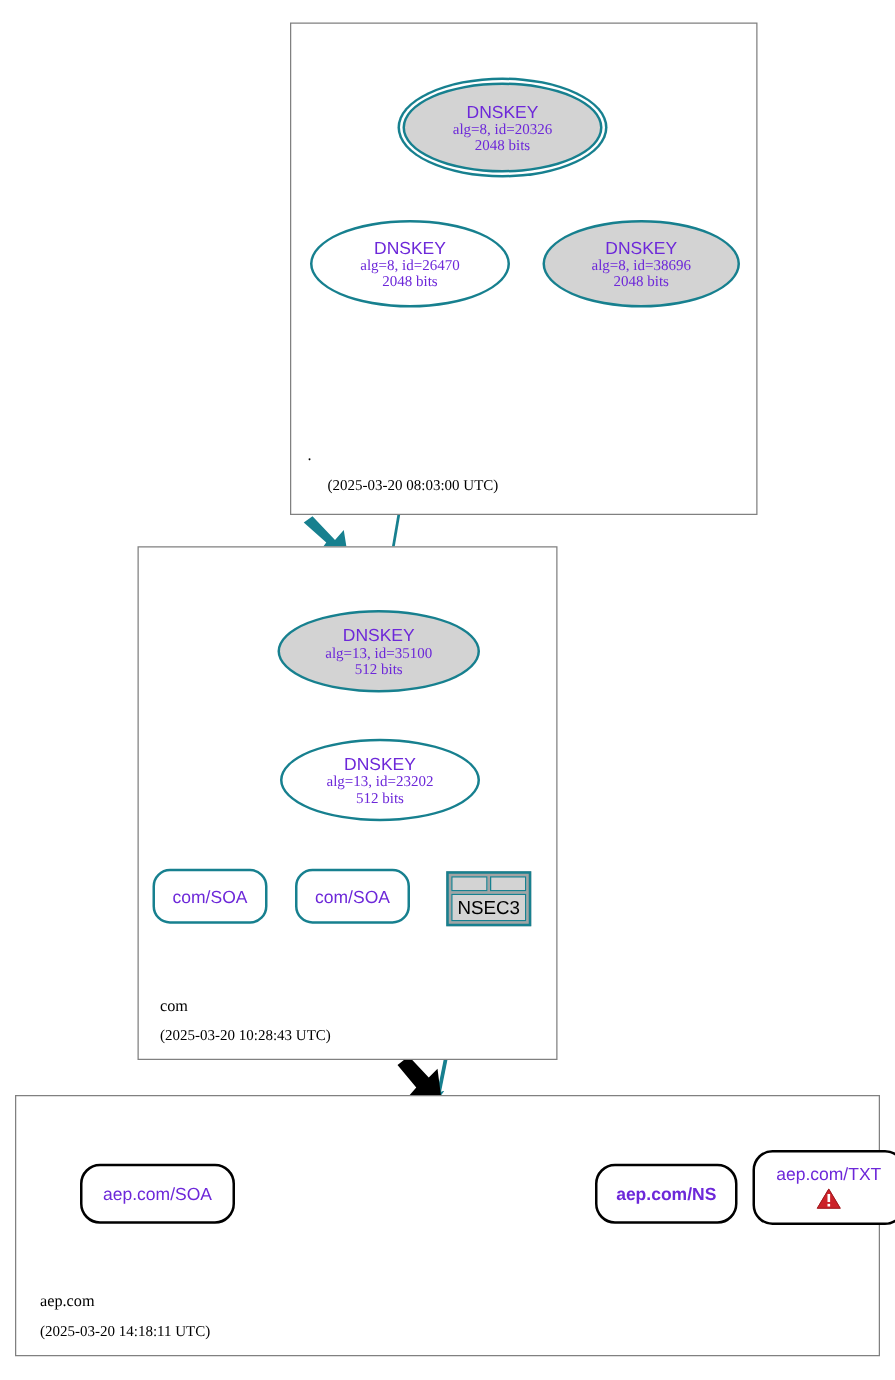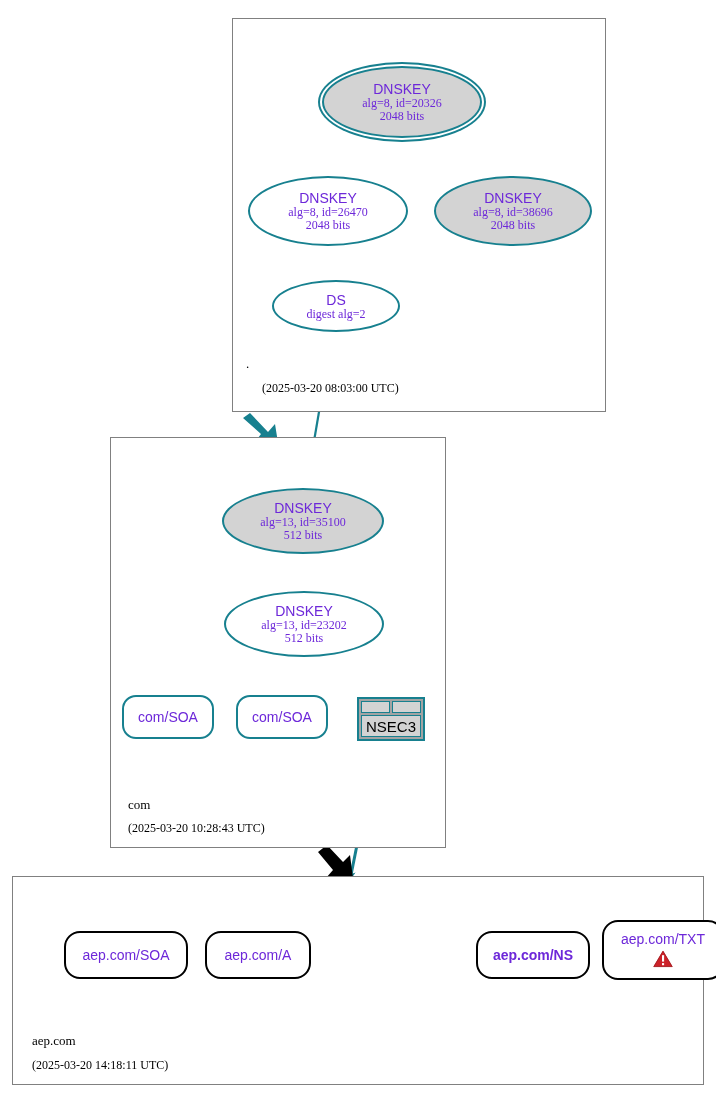--- a/index.html
+++ b/index.html
@@ -208,24 +208,20 @@
     <div class="sub">alg=8, id=26470</div>
     <div class="sub">2048 bits</div>
   </div>
 
   <div class="node ellipse fill-gray" style="left:434px; top:176px; width:158px; height:70px;">
     <div class="title">DNSKEY</div>
     <div class="sub">alg=8, id=38696</div>
     <div class="sub">2048 bits</div>
   </div>
 
-  <div class="node ellipse fill-white" style="left:272px; top:280px; width:128px; height:52px;">
-    <div class="title">DS</div>
-    <div class="sub">digest alg=2</div>
-  </div>
 
   <div class="zone-label zone-name" style="left:246px; top:356px;">.</div>
   <div class="zone-label zone-time" style="left:246px; top:381px;margin-left:16px;">(2025-03-20 08:03:00 UTC)</div>
 
   <div class="zone-box" style="left:110px; top:437px; width:336px; height:411px;"></div>
 
   <div class="node ellipse fill-gray" style="left:222px; top:488px; width:162px; height:66px;">
     <div class="title">DNSKEY</div>
     <div class="sub">alg=13, id=35100</div>
     <div class="sub">512 bits</div>
@@ -255,23 +251,20 @@
 
   <div class="zone-label zone-name" style="left:128px; top:797px;">com</div>
   <div class="zone-label zone-time" style="left:128px; top:821px;">(2025-03-20 10:28:43 UTC)</div>
 
   <div class="zone-box" style="left:12px; top:876px; width:692px; height:209px;"></div>
 
   <div class="node rrset black" style="left:28px; top:931px; width:124px; height:48px;">
     <div class="title">aep.com/SOA</div>
   </div>
 
-  <div class="node rrset black" style="left:169px; top:931px; width:106px; height:48px;">
-    <div class="title">aep.com/A</div>
-  </div>
 
 
   <div class="node rrset black" style="left:440px; top:931px; width:114px; height:48px;font-weight:bold;">
     <div class="title">aep.com/NS</div>
   </div>
 
   <div class="node rrset black" style="left:566px; top:920px; width:122px; height:60px;">
     <div class="title">aep.com/TXT</div>
     <div class="warn-icon">
       <svg width="24" height="21" viewBox="0 0 24 21" xmlns="http://www.w3.org/2000/svg">

